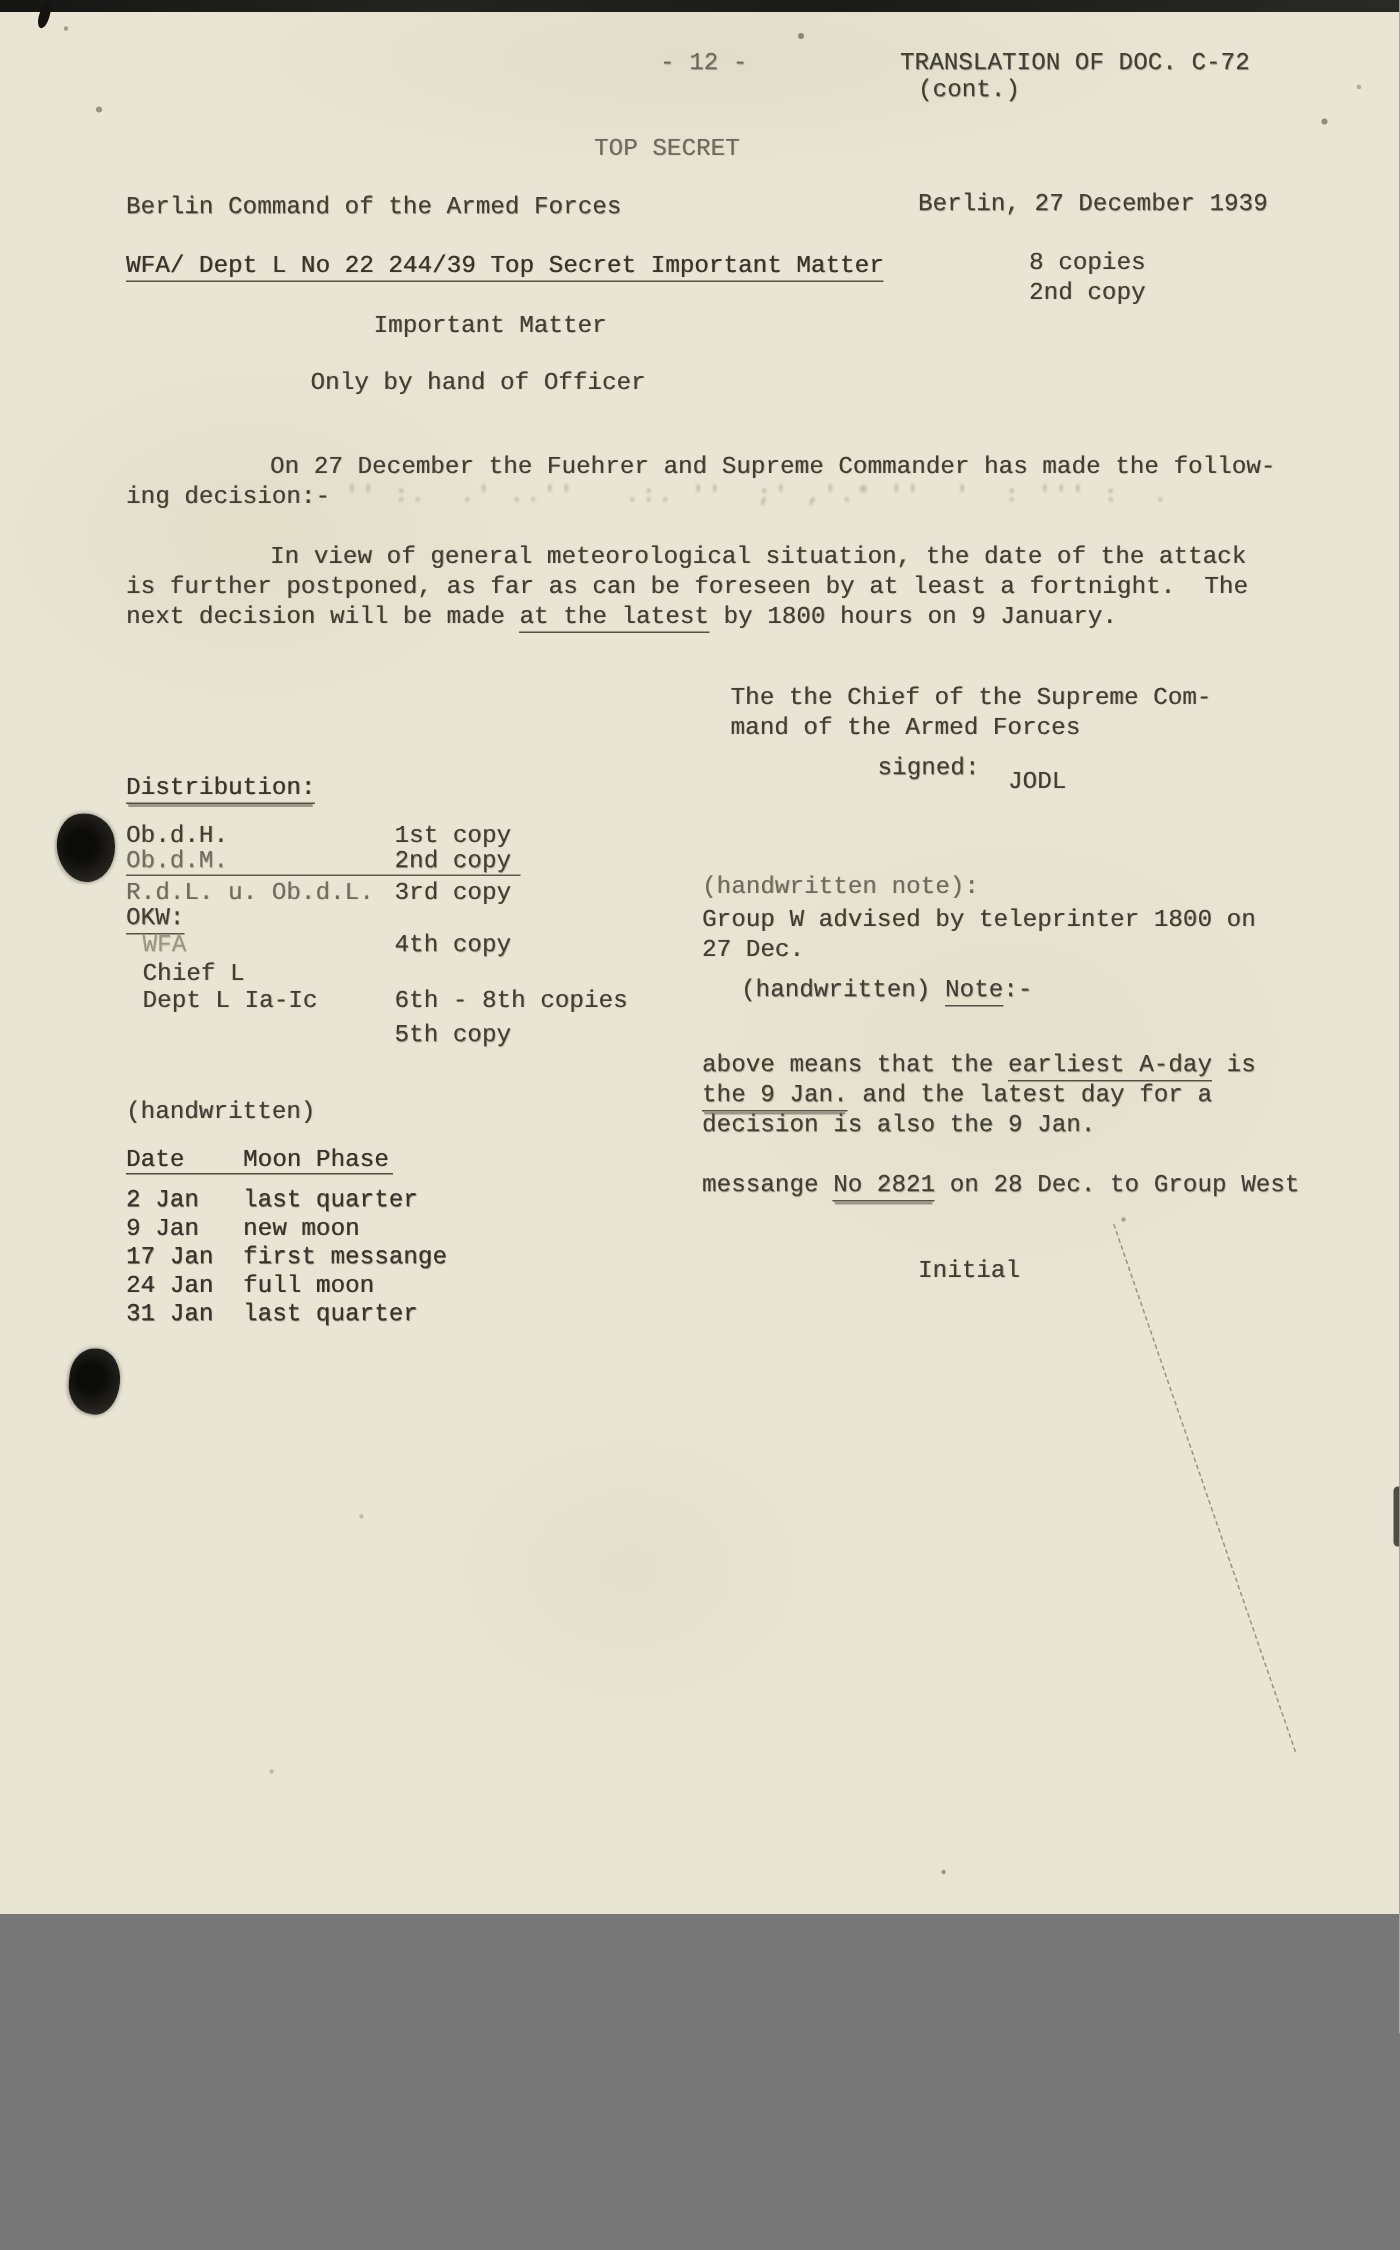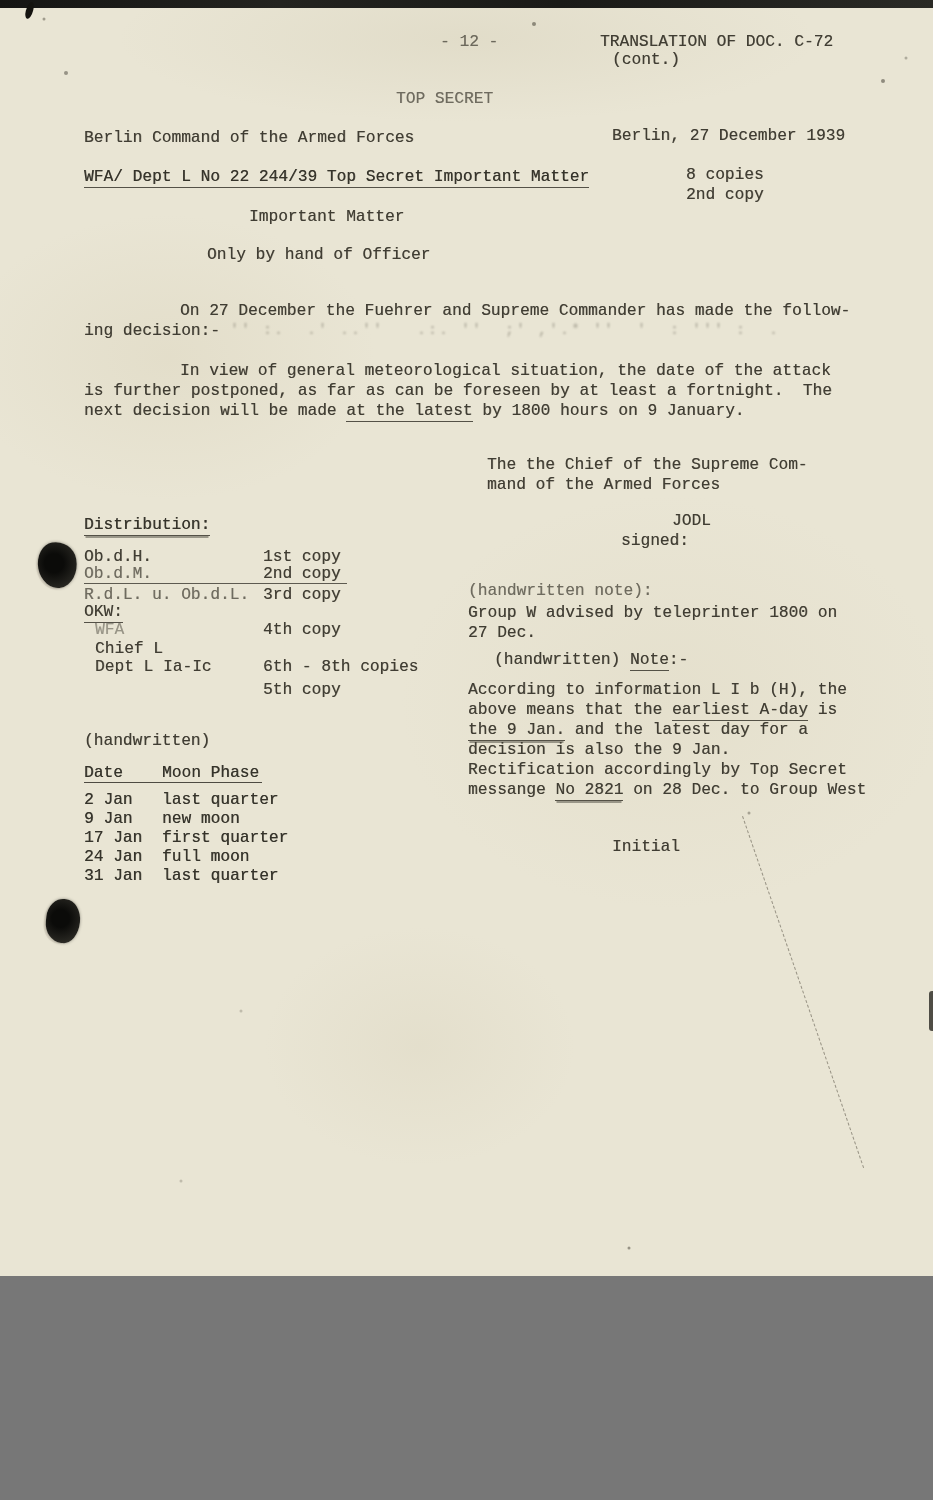--- a/index.html
+++ b/index.html
@@ -71,21 +71,21 @@
   <div class="line" style="left:180px;top:301px;">On 27 December the Fuehrer and Supreme Commander has made the follow-</div>
   <div class="line" style="left:84px;top:321px;">ing decision:-</div>
   <div class="ghost">'' :.  .' ..''   .:. ''  ;' ,'.* ''  '  : ''' :  .</div>
 
   <div class="line" style="left:84px;top:381px;">is further postponed, as far as can be foreseen by at least a fortnight.  The</div>
   <div class="line" style="left:180px;top:361px;">In view of general meteorological situation, the date of the attack</div>
   <div class="line" style="left:84px;top:401px;"><span>next decision will be made </span><span class="u">at the latest</span><span> by 1800 hours on 9 January.</span></div>
 
   <div class="line" style="left:487px;top:455px;">The the Chief of the Supreme Com-</div>
   <div class="line" style="left:487px;top:475px;">mand of the Armed Forces</div>
-  <div class="line" style="left:585px;top:531px;margin-left:36px;">signed:</div>
+  <div class="line" style="left:585px;top:502px;">signed:</div>
   <div class="line" style="left:672px;top:511px;">JODL</div>
 
   <div class="line dark" style="left:84px;top:515px;"><span class="u2">Distribution:</span></div>
   <div class="line" style="left:84px;top:547px;">Ob.d.H.</div>
   <div class="line" style="left:263px;top:547px;">1st copy</div>
   <div class="line faded" style="left:84px;top:564px;">Ob.d.M.</div>
   <div class="line" style="left:263px;top:564px;">2nd copy</div>
   <div class="rule" style="left:84px;top:583px;width:263px;"></div>
   <div class="line faded" style="left:84px;top:585px;">R.d.L. u. Ob.d.L.</div>
   <div class="line" style="left:263px;top:585px;">3rd copy</div>
@@ -95,37 +95,35 @@
   <div class="line" style="left:95px;top:639px;">Chief L</div>
   <div class="line" style="left:263px;top:639px;margin-top:41px;">5th copy</div>
   <div class="line" style="left:95px;top:657px;">Dept L Ia-Ic</div>
   <div class="line" style="left:263px;top:657px;">6th - 8th copies</div>
 
   <div class="line faded" style="left:468px;top:581px;">(handwritten note):</div>
   <div class="line" style="left:468px;top:603px;">Group W advised by teleprinter 1800 on</div>
   <div class="line" style="left:468px;top:623px;">27 Dec.</div>
 
   <div class="line" style="left:468px;top:650px;margin-left:26px;"><span>(handwritten) </span><span class="u">Note</span><span>:-</span></div>
-  <div class="line" style="left:468px;top:680px;">According to information L I b (H), the</div>
   <div class="line" style="left:468px;top:700px;"><span>above means that the </span><span class="u">earliest A-day</span><span> is</span></div>
   <div class="line" style="left:468px;top:720px;"><span class="u2">the 9 Jan.</span><span> and the latest day for a</span></div>
   <div class="line" style="left:468px;top:740px;">decision is also the 9 Jan.</div>
-  <div class="line" style="left:468px;top:760px;">Rectification accordingly by Top Secret</div>
   <div class="line" style="left:468px;top:780px;text-align:center;"><span>messange </span><span class="u2">No 2821</span><span> on 28 Dec. to Group West</span></div>
   <div class="line" style="left:612px;top:837px;">Initial</div>
 
   <div class="line" style="left:84px;top:731px;">(handwritten)</div>
   <div class="mh line dark" style="left:84px;top:763px;width:178px;">
     <span style="left:0;">Date</span>
     <span style="left:78px;">Moon Phase</span>
   </div>
   <div class="line dark" style="left:84px;top:790px;">2 Jan</div>
   <div class="line dark" style="left:162px;top:790px;">last quarter</div>
   <div class="line dark" style="left:84px;top:809px;">9 Jan</div>
   <div class="line dark" style="left:162px;top:809px;">new moon</div>
   <div class="line dark" style="left:84px;top:828px;">17 Jan</div>
-  <div class="line dark" style="left:162px;top:828px;">first quarter</div>
+  <div class="line dark" style="left:162px;top:828px;">first messange</div>
   <div class="line dark" style="left:84px;top:847px;">24 Jan</div>
   <div class="line dark" style="left:162px;top:847px;">full moon</div>
   <div class="line dark" style="left:84px;top:866px;">31 Jan</div>
   <div class="line dark" style="left:162px;top:866px;">last quarter</div>
 
 </div>
 
 </body></html>

